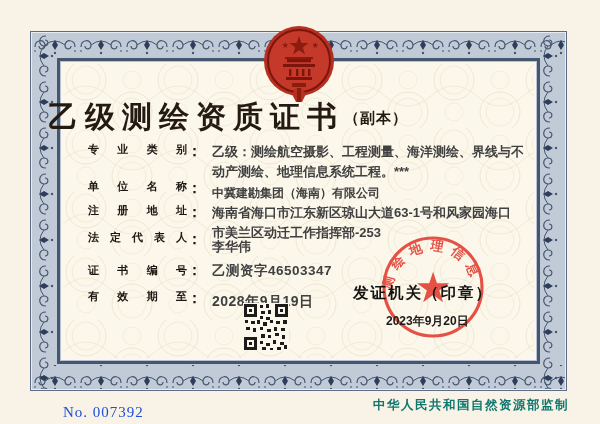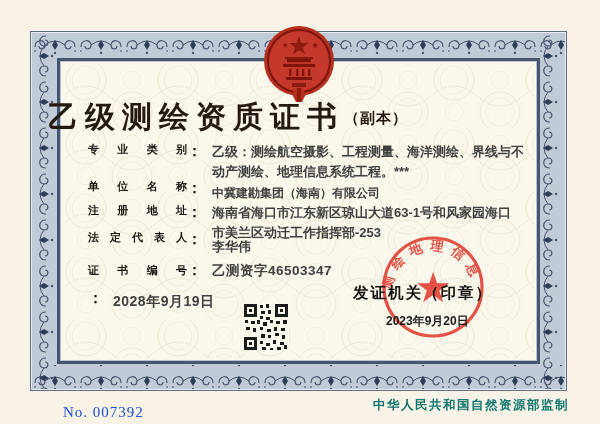--- a/index.html
+++ b/index.html
@@ -182,20 +182,21 @@
       <span class="flabel">法定代表人</span>
       <span class="fcolon">：</span>
       <div class="fvalue">李华伟</div>
     </div>
     <div class="row r5">
       <span class="flabel">证书编号</span>
       <span class="fcolon">：</span>
       <div class="fvalue">乙测资字46503347</div>
     </div>
     <div class="row r6">
+      <span class="flabel">有效期至</span>
       <span class="fcolon">：</span>
       <div class="fvalue">2028年9月19日</div>
     </div>
   </div>
 
   <div class="issuer">发证机关（印章）</div>
   <div class="issue-date">2023年9月20日</div>
 
   <svg class="seal" xmlns="http://www.w3.org/2000/svg" viewBox="0 0 106 106">
     <circle cx="53" cy="53" r="49" fill="none" stroke="#e23b2e" stroke-width="3.2"></circle>

